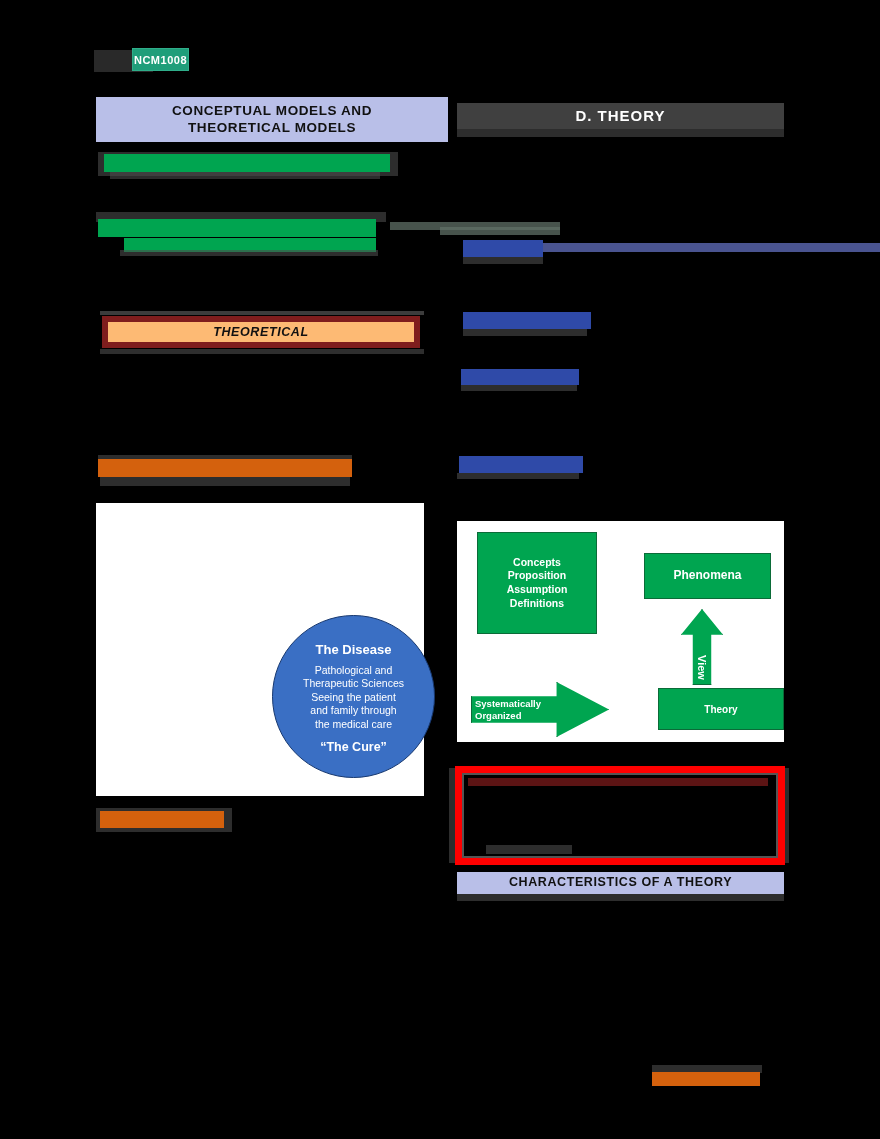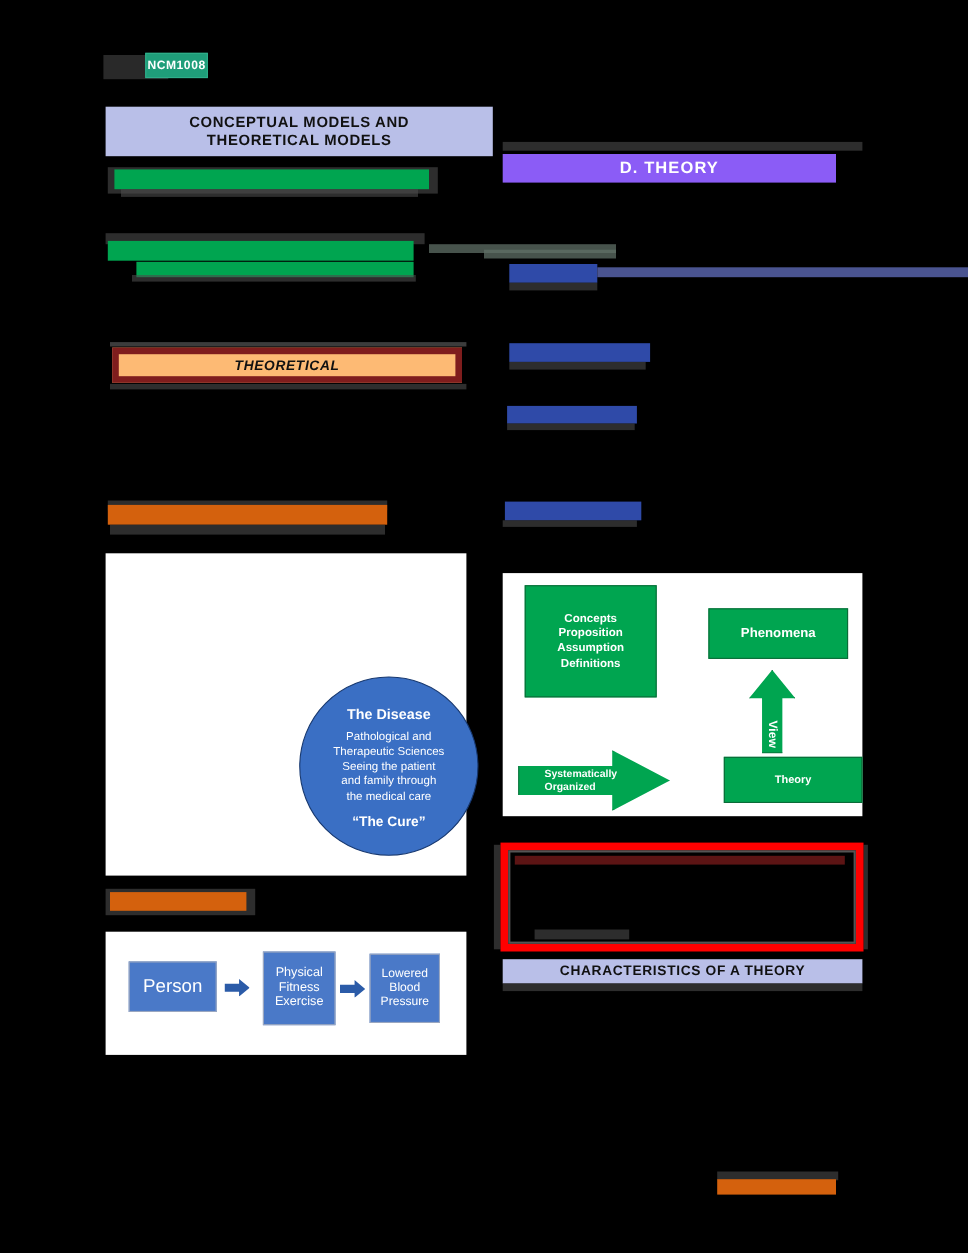--- a/index.html
+++ b/index.html
@@ -22,22 +22,22 @@
     left:94px;top:50px;width:59px;height:22px;background:#4a4a4a;opacity:.55;
   }
 
   
   .banner{
     background:#b9bfe8;color:#111;font-weight:bold;text-align:center;
     letter-spacing:.6px;display:flex;align-items:center;justify-content:center;
     flex-direction:column;line-height:1.25;
   }
   .banner-left{left:96px;top:97px;width:352px;height:45px;font-size:13.5px;}
-  .banner-right{left:457px;top:103px;width:303px;height:26px;background:#8b5cf6;
-    color:#fff;font-size:15px;letter-spacing:1px;margin-top:37px;}
+  .banner-right{left:457px;top:103px;width:327px;height:26px;background:#404040;
+    color:#fff;font-size:15px;letter-spacing:1px;}
   .banner-char{left:457px;top:872px;width:327px;height:22px;font-size:12.5px;}
 
   
   .hl{position:absolute;}
   .hl-green{background:#00a550;}
   .hl-orange{background:#d4610d;}
   .hl-blue{background:#2f4aa8;}
   .hl-bluebar{background:#4a5490;}
   .hl-gray{background:#5f6f66;opacity:.75;}
   .hl-graysoft{background:#4b4b4b;opacity:.6;}
@@ -87,21 +87,21 @@
     box-sizing:border-box;line-height:1.3;
   }
   .g-cpad{left:20px;top:11px;width:120px;height:102px;font-size:10.5px;}
   .g-phen{left:187px;top:32px;width:127px;height:46px;font-size:12px;}
   .g-theory{left:201px;top:167px;width:126px;height:42px;font-size:10px;}
   .arrow-right{
     position:absolute;left:14px;top:161px;width:138px;height:55px;
     background:#00a550;border:1px solid #0b6b38;
     clip-path:polygon(0 26%,62% 26%,62% 0,100% 50%,62% 100%,62% 74%,0 74%);
     display:flex;align-items:center;color:#fff;font-size:9.5px;font-weight:bold;
-    padding-left:23px;box-sizing:border-box;line-height:1.25;
+    padding-left:3px;box-sizing:border-box;line-height:1.25;
   }
   .arrow-up{
     position:absolute;left:224px;top:88px;width:42px;height:76px;
     background:#00a550;border:1px solid #0b6b38;
     clip-path:polygon(50% 0,100% 34%,72% 34%,72% 100%,28% 100%,28% 34%,0 34%);
     display:flex;align-items:flex-end;justify-content:center;
     padding-bottom:4px;box-sizing:border-box;
   }
   .arrow-up span{
     writing-mode:vertical-rl;color:#fff;font-size:11px;font-weight:bold;
@@ -187,39 +187,20 @@
       </div>
       <div class="c-quote">“The Cure”</div>
     </div>
   </div>
 
   <div class="hl hl-graysoft" style="left:96px;top:808px;width:136px;height:24px;"></div>
   <div class="hl hl-orange" style="left:100px;top:811px;width:124px;height:17px;">
     <span class="redacted-text"></span>
   </div>
 
-  <div class="abs panel flowpanel">
-    <div class="fbox f-person">Person</div>
-    <div class="f-arrow f-a1"></div>
-    <div class="fbox f-fitness">
-      <div>
-        <div>Physical</div>
-        <div>Fitness</div>
-        <div>Exercise</div>
-      </div>
-    </div>
-    <div class="f-arrow f-a2"></div>
-    <div class="fbox f-bp">
-      <div>
-        <div>Lowered</div>
-        <div>Blood</div>
-        <div>Pressure</div>
-      </div>
-    </div>
-  </div>
 
   <div class="abs banner banner-right">D. THEORY</div>
   <div class="hl hl-graysoft" style="left:457px;top:129px;width:327px;height:8px;"></div>
 
   <div class="hl hl-gray" style="left:440px;top:227px;width:120px;height:8px;"></div>
   <div class="hl hl-blue" style="left:463px;top:240px;width:80px;height:17px;">
     <span class="redacted-text"></span>
   </div>
   <div class="hl hl-bluebar" style="left:543px;top:243px;width:337px;height:9px;"></div>
   <div class="hl hl-graysoft" style="left:463px;top:257px;width:80px;height:7px;"></div>

